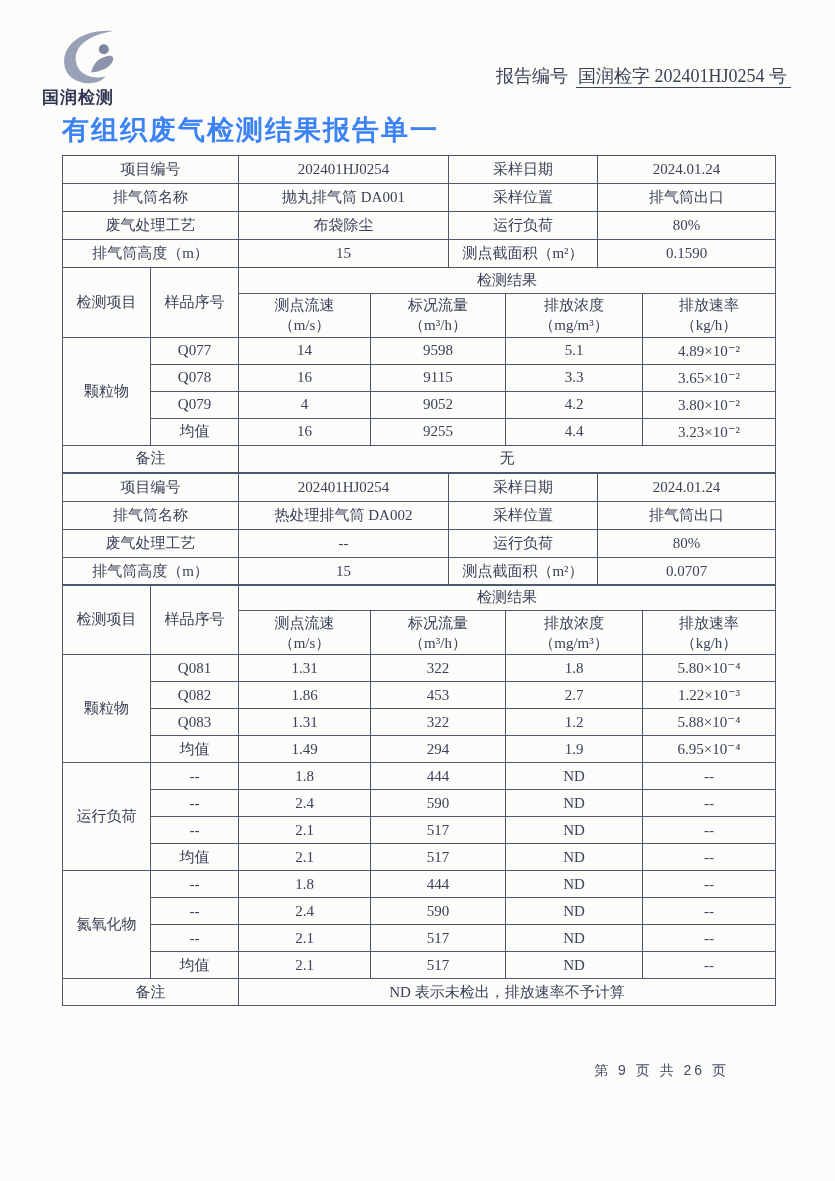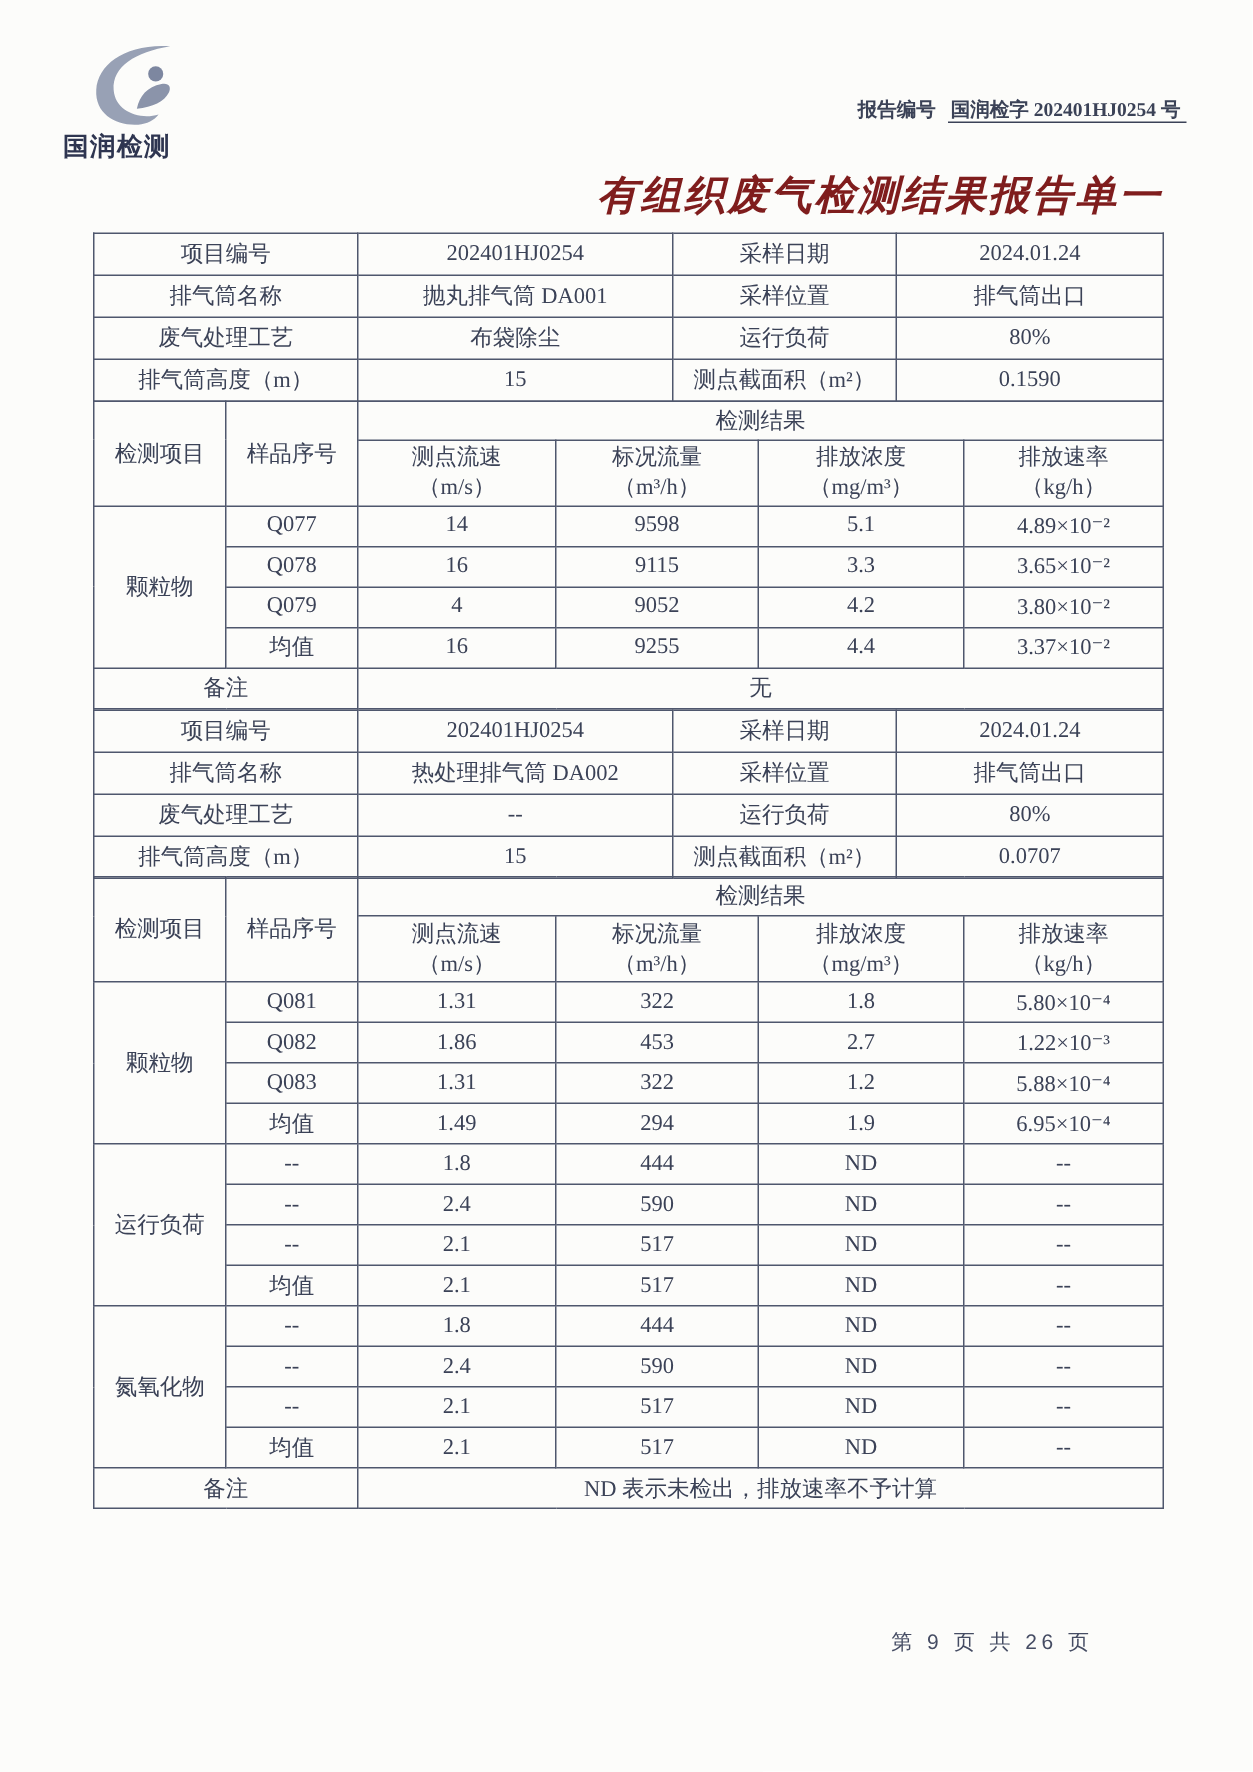--- a/index.html
+++ b/index.html
@@ -14,48 +14,48 @@
     width:835px; height:1181px;
     background:#fcfcfa;
     padding:28px 60px 0 62px;
     overflow:hidden;
   }
   
   .header { display:flex; justify-content:space-between; align-items:flex-start; height:82px; }
   .logo-block { margin-left:-20px; text-align:left; width:112px; }
   .logo-mark { display:block; margin:0 auto; }
   .logo-text { font-size:17px; font-weight:bold; color:#2e3550; letter-spacing:1px; font-family:"Liberation Sans","DejaVu Sans",sans-serif; }
-  .report-no { margin-top:36px; margin-right:-16px; font-size:13px; color:#3b4257; white-space:nowrap;font-weight:bold; }
+  .report-no { margin-top:36px; margin-right:-16px; font-size:18px; color:#3b4257; white-space:nowrap; }
   .report-no .lbl { margin-right:8px; }
   .report-no .val { border-bottom:1.2px solid #3b4257; padding:0 4px 1px 2px; }
   
   .doc-title {
-    text-align:right; font-size:27px; font-weight:bold; color:#7f1d1d;
-    letter-spacing:2px; line-height:1.15;font-style:italic;
+    text-align:left; font-size:27px; font-weight:bold; color:#3b82f6;
+    letter-spacing:2px; line-height:1.15;
   }
   .title-1 { margin-top:5px; margin-bottom:9px; }
   .title-2 { margin-top:46px; margin-bottom:10px; }
   
   table { width:713px; border-collapse:collapse; table-layout:fixed; }
   td {
     border:1.4px solid #4f576d;
     text-align:center; vertical-align:middle;
     font-size:15px; color:#3b4257;
     padding:1px 2px;
     overflow:hidden; white-space:nowrap;
   }
   .info-table td { height:28px; }
   .detect-table { margin-top:-1.4px; }
   .detect-table td { height:27px; }
   td.result-title { height:26px; }
   td.sub-head { height:44px; white-space:pre-line; line-height:1.35; }
   td.group-label { white-space:nowrap; }
   
   .footer {
-    position:absolute; top:1086px; right:106px;
+    position:absolute; top:1062px; right:106px;
     font-size:14px; color:#454c63; letter-spacing:3px;
     font-family:"Liberation Sans","DejaVu Sans",sans-serif;
   }
 </style>
 </head>
 <body>
 
 <div class="page">
 
   <div class="header">
@@ -154,21 +154,21 @@
       <td>4</td>
       <td>9052</td>
       <td>4.2</td>
       <td>3.80×10⁻²</td>
     </tr>
     <tr>
       <td>均值</td>
       <td>16</td>
       <td>9255</td>
       <td>4.4</td>
-      <td>3.37×10⁻²</td>
+      <td>3.23×10⁻²</td>
     </tr>
     <tr>
       <td colspan="2">备注</td>
       <td colspan="4">无</td>
     </tr>
   </tbody>
     </table>
 
 
   <table class="info-table">

